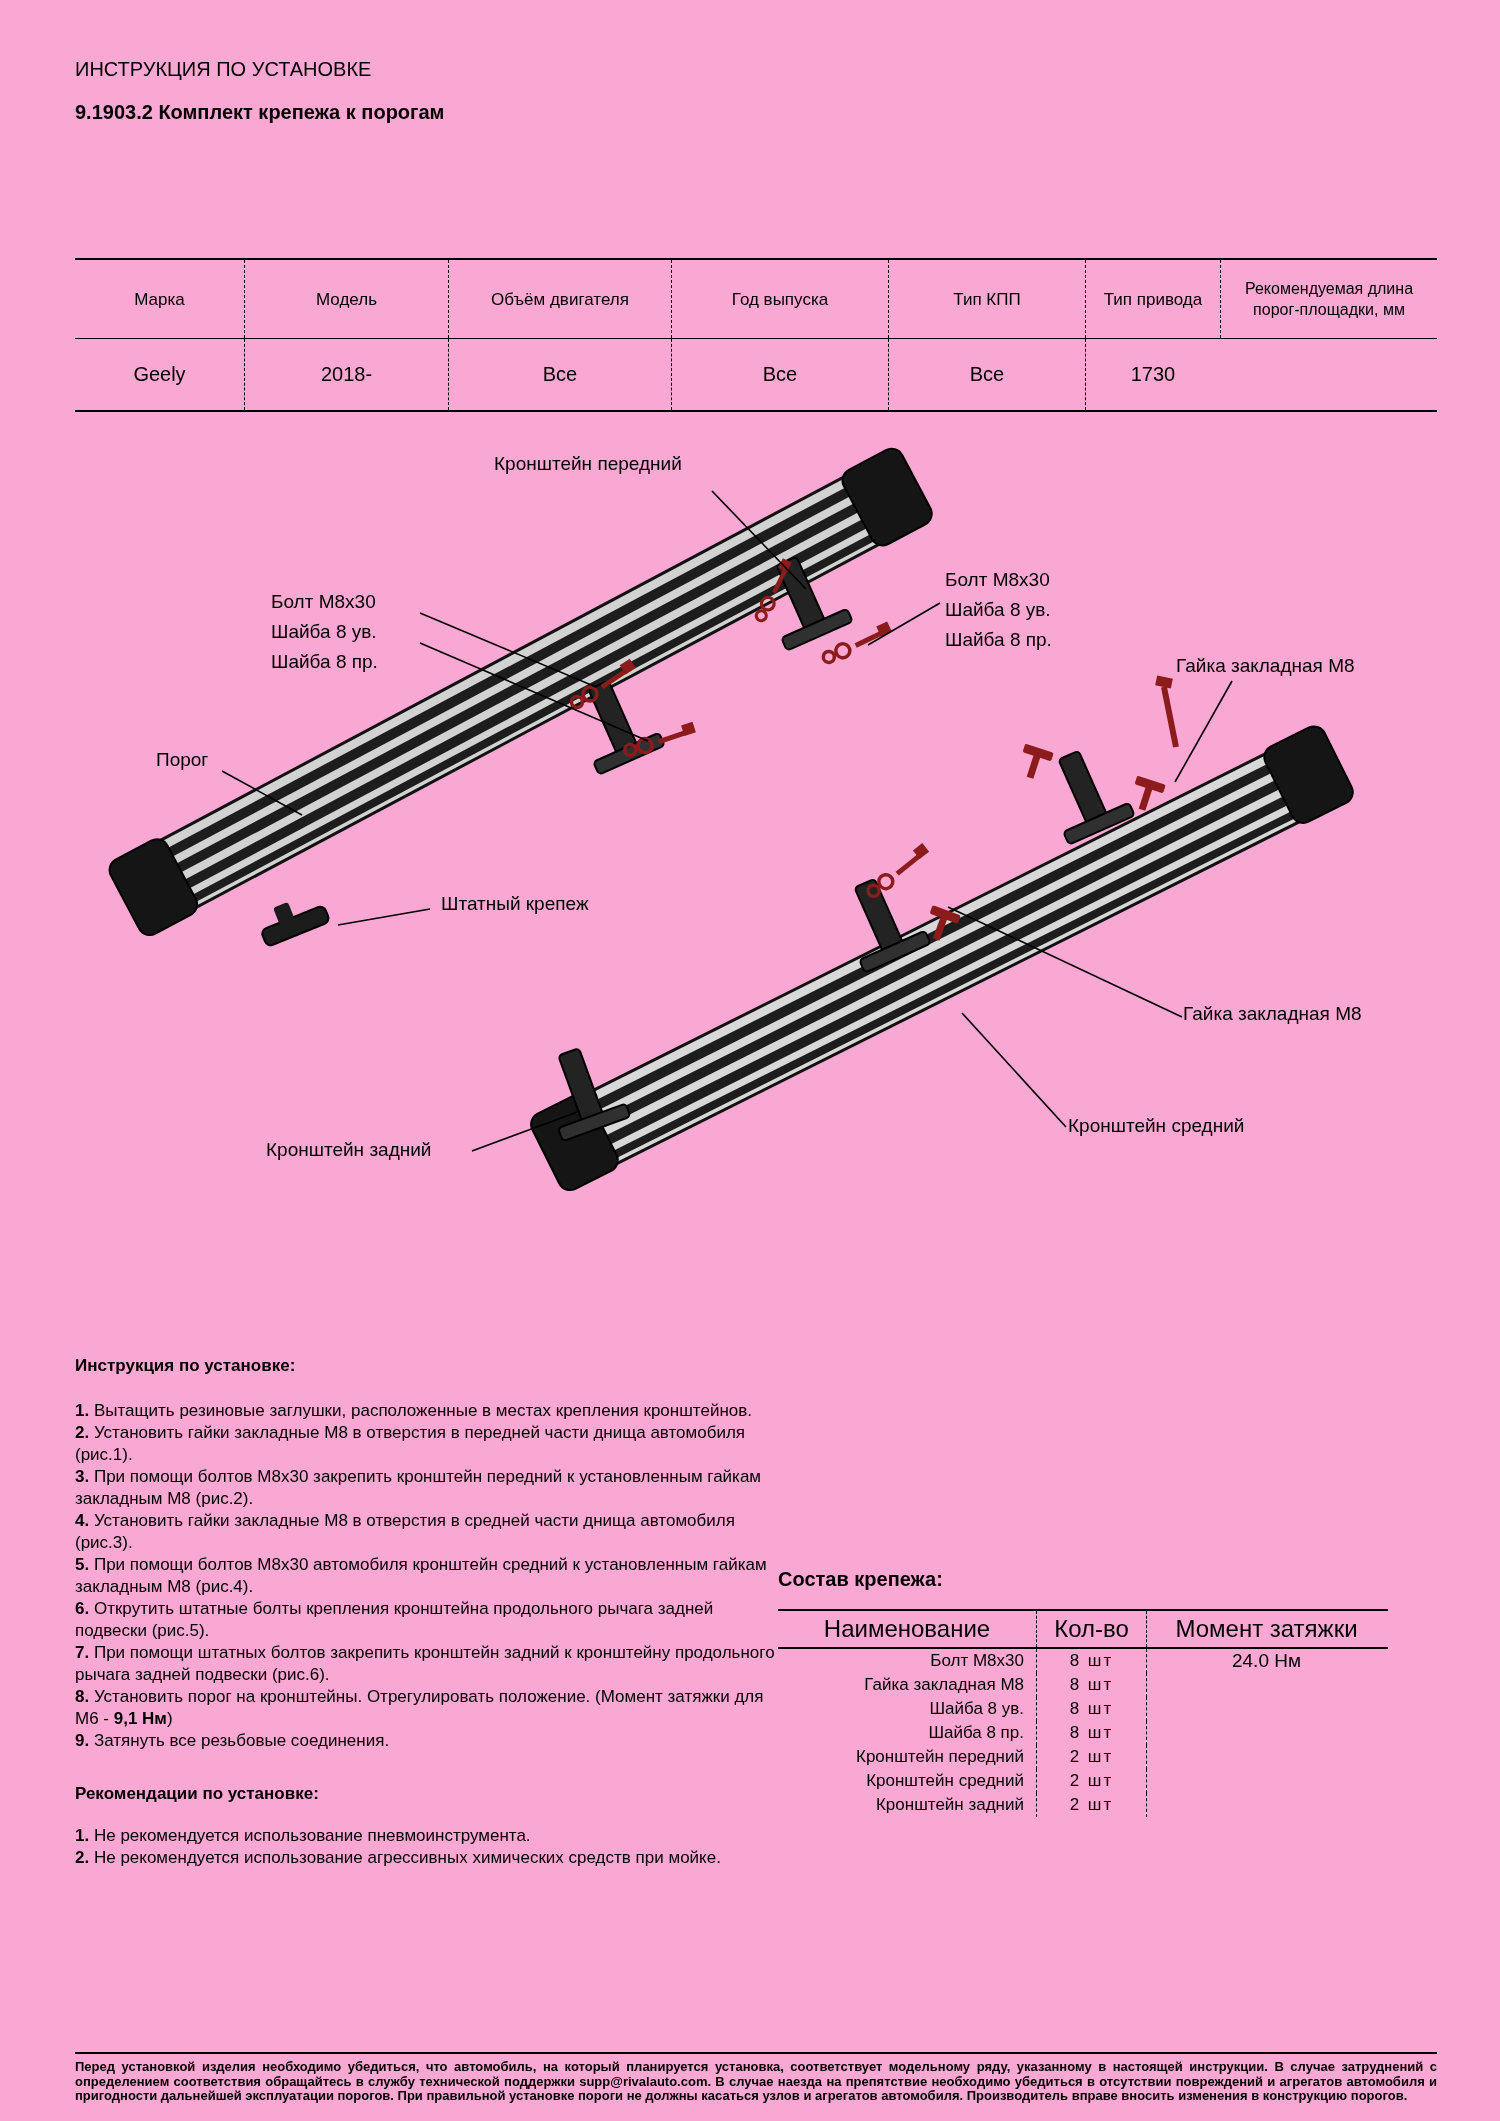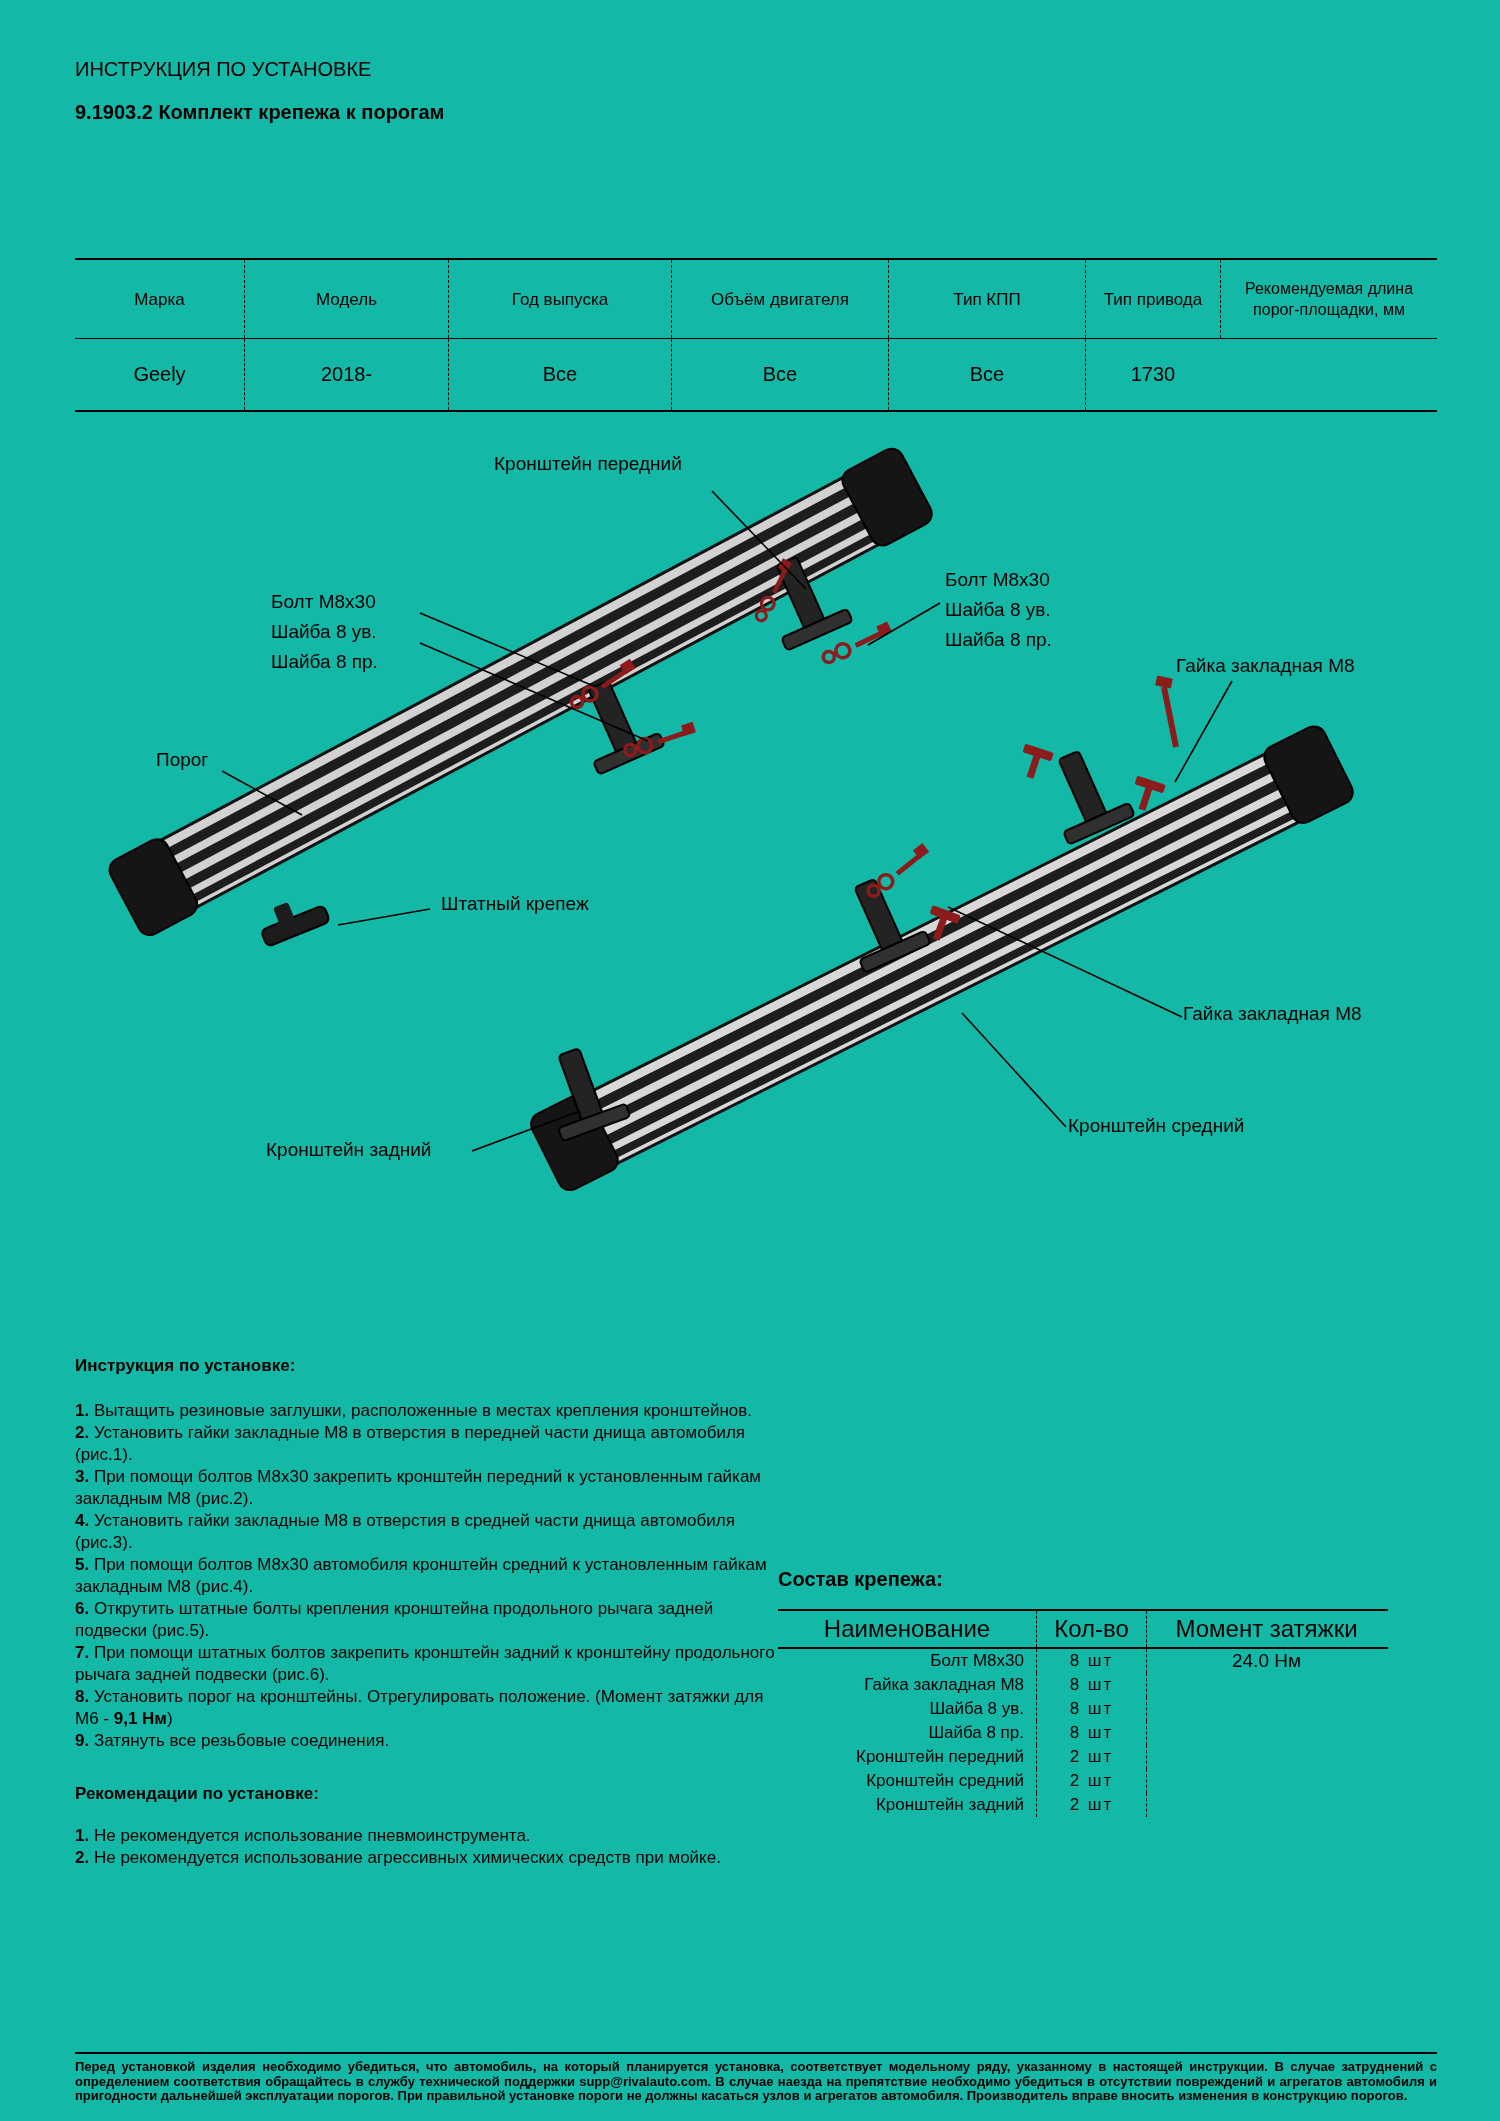--- a/index.html
+++ b/index.html
@@ -1,17 +1,17 @@
 <!DOCTYPE html>
 <html><head>
 <meta charset="utf-8">
 <style>
   html,body { margin:0; padding:0; background:#fff; }
   .page {
-    position:relative; width:1500px; height:2121px; background:#14b8a6;
+    position:relative; width:1500px; height:2121px; background:#f9a8d4;
     font-family:"Liberation Sans", sans-serif; color:#000; overflow:hidden;
   }
 
   
   .titleblock { position:absolute; left:75px; top:58px; }
   .title-l1 { font-size:20px; font-weight:400; }
   .title-l2 { font-size:20px; font-weight:700; margin-top:20px;text-align:center; }
 
   
   .vtable { position:absolute; left:75px; top:258px; width:1362px;
@@ -66,22 +66,22 @@
 
   <div class="titleblock">
     <div class="title-l1">ИНСТРУКЦИЯ ПО УСТАНОВКЕ</div>
     <div class="title-l2">9.1903.2 Комплект крепежа к порогам</div>
   </div>
 
   <div class="vtable">
     <div class="vrow head">
       <div class="vcell">Марка</div>
       <div class="vcell">Модель</div>
+      <div class="vcell">Объём двигателя</div>
       <div class="vcell">Год выпуска</div>
-      <div class="vcell">Объём двигателя</div>
       <div class="vcell">Тип КПП</div>
       <div class="vcell">Тип привода</div>
       <div class="vcell small">Рекомендуемая длина порог-площадки, мм</div>
     </div>
     <div class="vrow data">
       <div class="vcell">Geely</div>
       <div class="vcell">2018-</div>
       <div class="vcell">Все</div>
       <div class="vcell">Все</div>
       <div class="vcell">Все</div>

